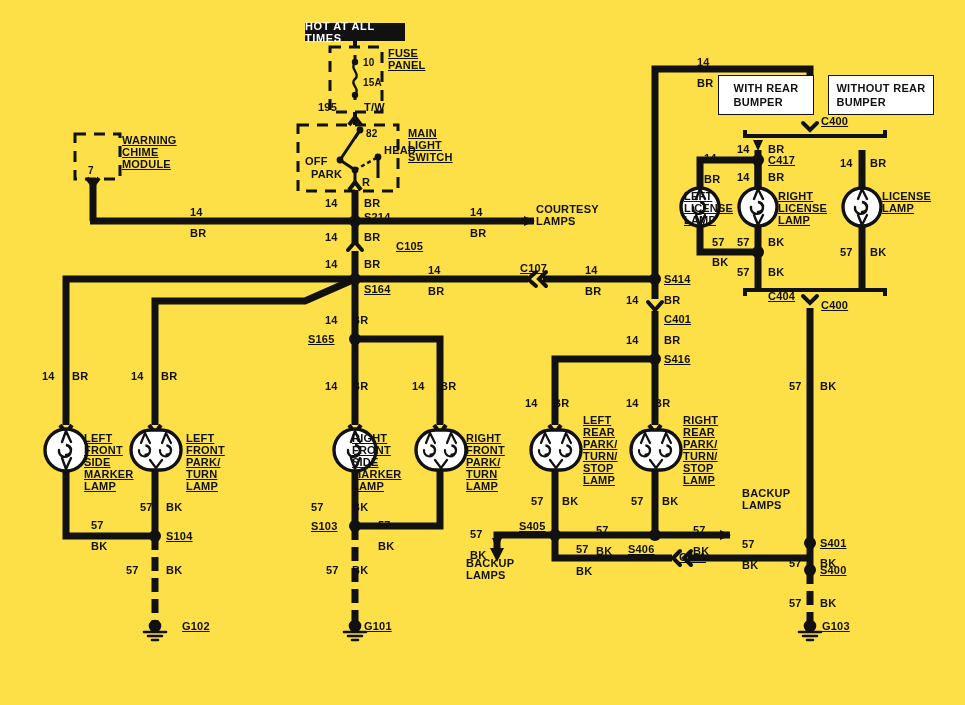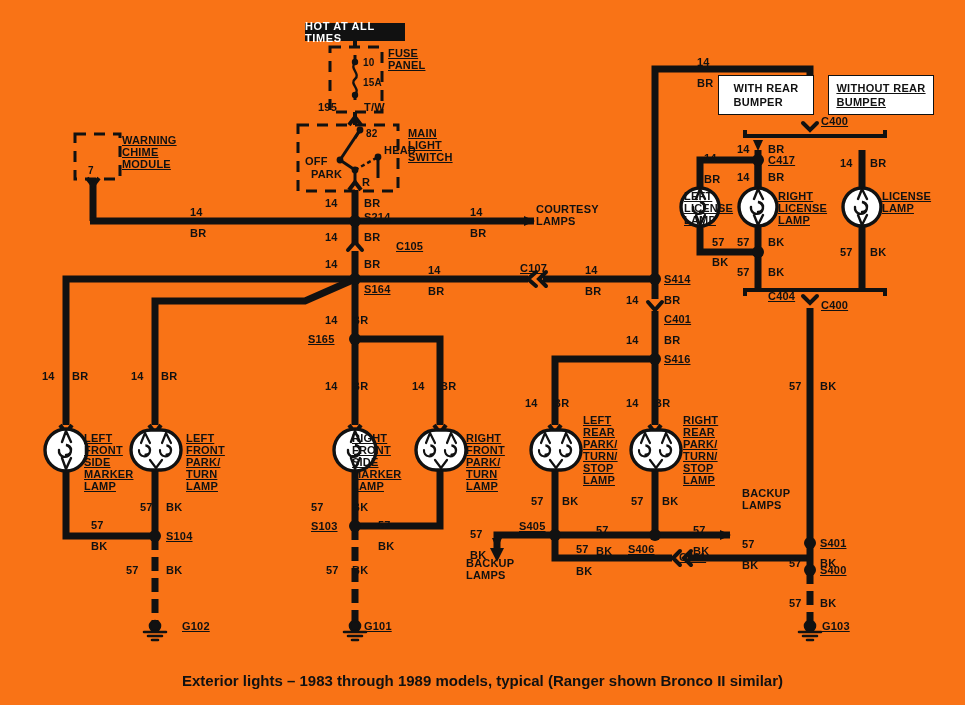--- a/index.html
+++ b/index.html
@@ -1,18 +1,18 @@
 <!DOCTYPE html>
 <html><head>
 <meta charset="utf-8">
 <title>Exterior Lights Wiring Diagram</title>
 <style>
   html,body{margin:0;padding:0;background:#fff;}
   body{font-family:"Liberation Sans", sans-serif;}
-  #page{position:relative;width:965px;height:705px;background:#f97316;overflow:hidden;}
+  #page{position:relative;width:965px;height:705px;background:#fde047;overflow:hidden;}
   #svgroot{position:absolute;left:0;top:0;width:965px;height:705px;}
   .lbl{position:absolute;font-family:"Liberation Sans", sans-serif;font-size:11px;font-weight:bold;color:#111;line-height:12px;letter-spacing:0.2px;white-space:pre;}
   .lbl.sm{font-size:10px;}
   .lbl.u{text-decoration:underline;}
   .blk{position:absolute;background:#111;color:#fff;font-size:11px;font-weight:bold;
        font-family:"Liberation Sans", sans-serif;letter-spacing:0.6px;
        display:flex;align-items:center;justify-content:center;}
   .boxlbl{position:absolute;border:1.5px solid #111;background:#fff;color:#111;
        font-size:11px;font-weight:bold;font-family:"Liberation Sans", sans-serif;
        display:flex;flex-direction:column;align-items:center;justify-content:center;
@@ -263,21 +263,21 @@
   <div class="lbl" style="left:384px;top:144px;">HEAD</div>
   <div class="lbl" style="left:362px;top:176px;">R</div>
 
   <div class="lbl u multi" style="left:122px;top:134px;">WARNING
 CHIME
 MODULE</div>
   <div class="lbl sm" style="left:88px;top:165px;">7</div>
 
   <div class="boxlbl multi" style="left:718px;top:75px;width:94px;height:38px;">WITH REAR
 BUMPER</div>
-  <div class="boxlbl multi" style="left:828px;top:75px;width:104px;height:38px;text-decoration:underline;">WITHOUT REAR
+  <div class="boxlbl multi" style="left:828px;top:75px;width:104px;height:38px;">WITHOUT REAR
 BUMPER</div>
 
   <div class="lbl multi" style="left:536px;top:203px;">COURTESY
 LAMPS</div>
   <div class="lbl multi" style="left:466px;top:557px;">BACKUP
 LAMPS</div>
   <div class="lbl multi" style="left:742px;top:487px;">BACKUP
 LAMPS</div>
 
   <div class="lbl u multi" style="left:684px;top:190px;">LEFT
@@ -462,15 +462,14 @@
 
   <div class="lbl" style="left:742px;top:538px;">57</div>
   <div class="lbl" style="left:742px;top:559px;">BK</div>
 
   <div class="lbl" style="left:789px;top:557px;">57</div>
   <div class="lbl" style="left:820px;top:557px;">BK</div>
 
   <div class="lbl" style="left:789px;top:597px;">57</div>
   <div class="lbl" style="left:820px;top:597px;">BK</div>
 
-  <div class="caption">Exterior lights – 1983 through 1989 models, typical (Ranger shown Bronco II similar)</div>
 
 </div>
 
 </body></html>

